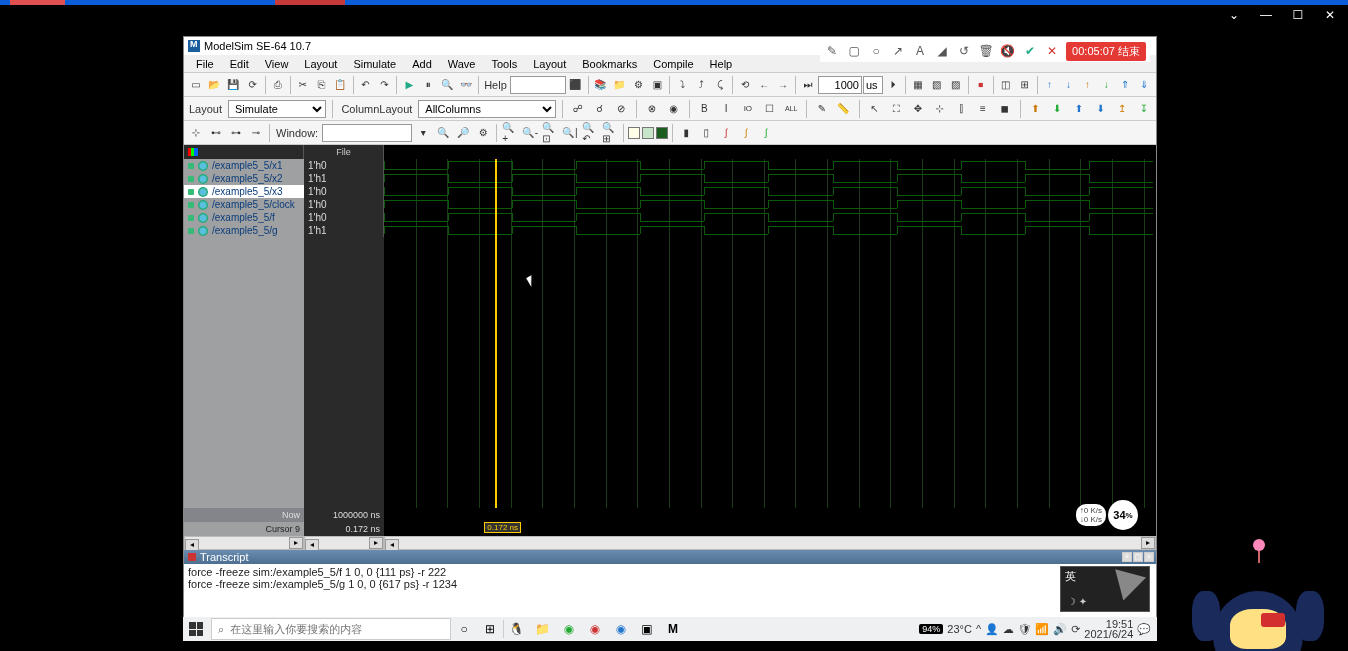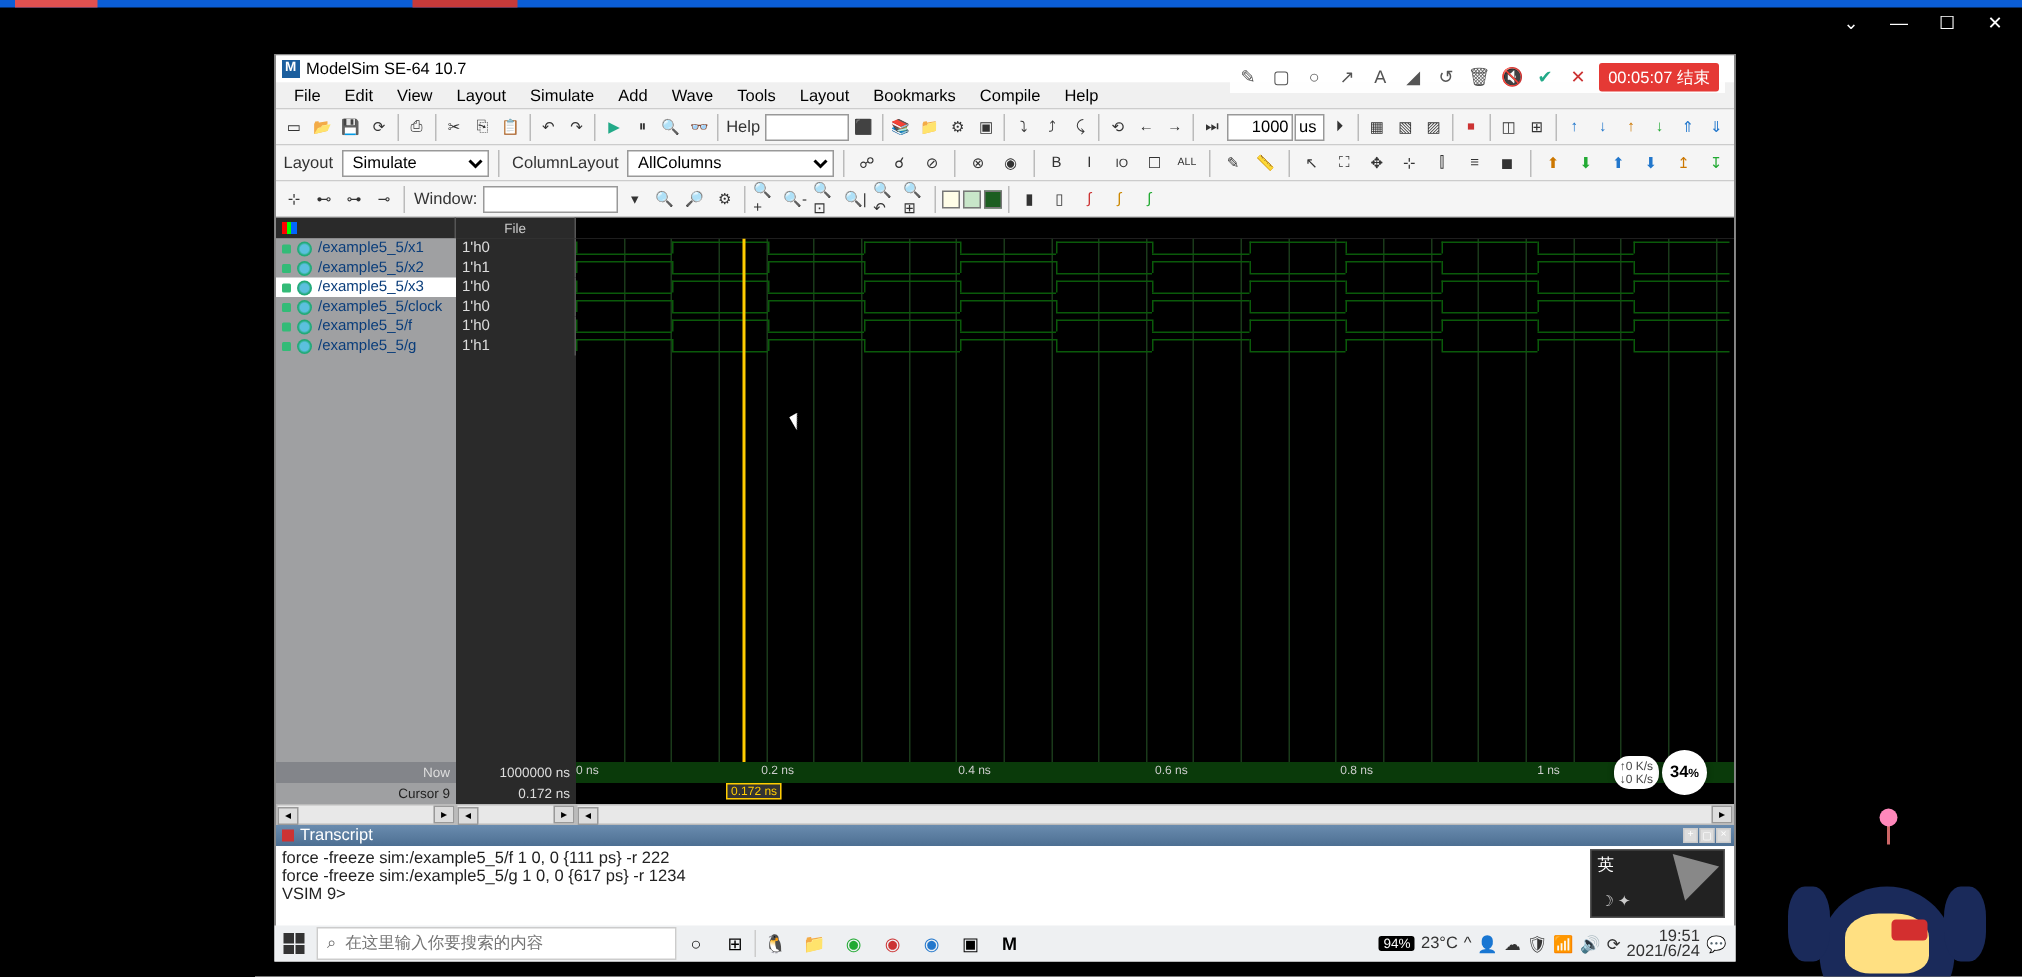--- a/index.html
+++ b/index.html
@@ -486,28 +486,20 @@
           <div class="wave-line" style="top: 67px; left: 83%; width: 8.3%;"></div>
           <div class="wave-line" style="width: 1px; height: 8px; top: 67px; left: 83%;"></div>
           <div class="wave-line" style="top: 75px; left: 91.3%; width: 8.3%;"></div>
           <div class="wave-line" style="width: 1px; height: 8px; top: 67px; left: 91.3%;"></div>
         </div>
   </div>
 
   <div class="time-row">
     <div class="time-lbl" style="width:120px;background:#83858a;color:#ddd">Now</div>
     <div class="time-msg" style="width:80px">1000000 ns</div>
-    <div class="time-ruler" id="ruler1" style="background:#0a3a0a">
-          <div class="time-tick" style="left: 0%;">0 ns</div>
-          <div class="time-tick" style="left: 16%;">0.2 ns</div>
-          <div class="time-tick" style="left: 33%;">0.4 ns</div>
-          <div class="time-tick" style="left: 50%;">0.6 ns</div>
-          <div class="time-tick" style="left: 66%;">0.8 ns</div>
-          <div class="time-tick" style="left: 83%;">1 ns</div>
-        </div>
   </div>
 
   <div class="time-row">
     <div class="time-lbl" style="width:120px">Cursor 9</div>
     <div class="time-msg" style="width:80px">0.172 ns</div>
     <div class="time-ruler">
       <div class="cursor-badge" style="left:13%">0.172 ns</div>
     </div>
   </div>
 
@@ -524,21 +516,20 @@
     <div class="whicons">
       <div>+</div>
       <div>▢</div>
       <div>×</div>
     </div>
   </div>
   <div class="transcript" style="height:60px">
     <div>force -freeze sim:/example5_5/f 1 0, 0 {111 ps} -r 222</div>
     <div>force -freeze sim:/example5_5/g 1 0, 0 {617 ps} -r 1234</div>
     <div></div>
-    <div>VSIM 9&gt;</div>
     <div class="ime">
       <div class="cn">英</div>
       <div class="tri"></div>
       <div class="moon">☽ ✦</div>
     </div>
   </div>
 
   <div class="statusbar">
     <div class="cell" style="width:150px">Now: 1 ms  Delta: 0</div>
     <div class="cell" style="flex:1">/example5_5/x1</div>

